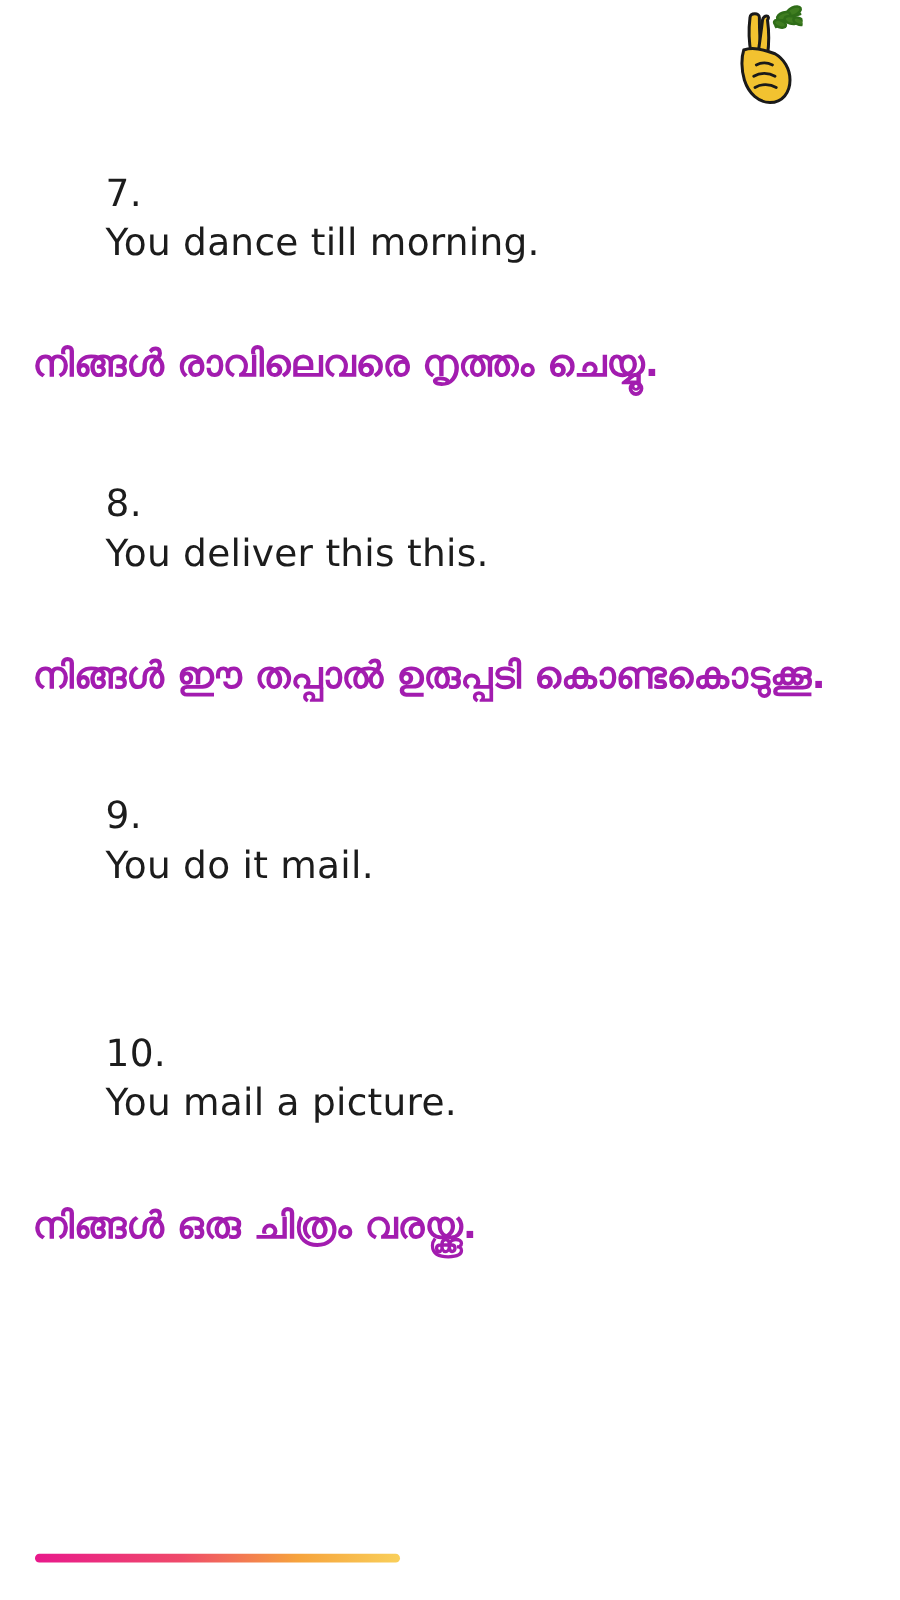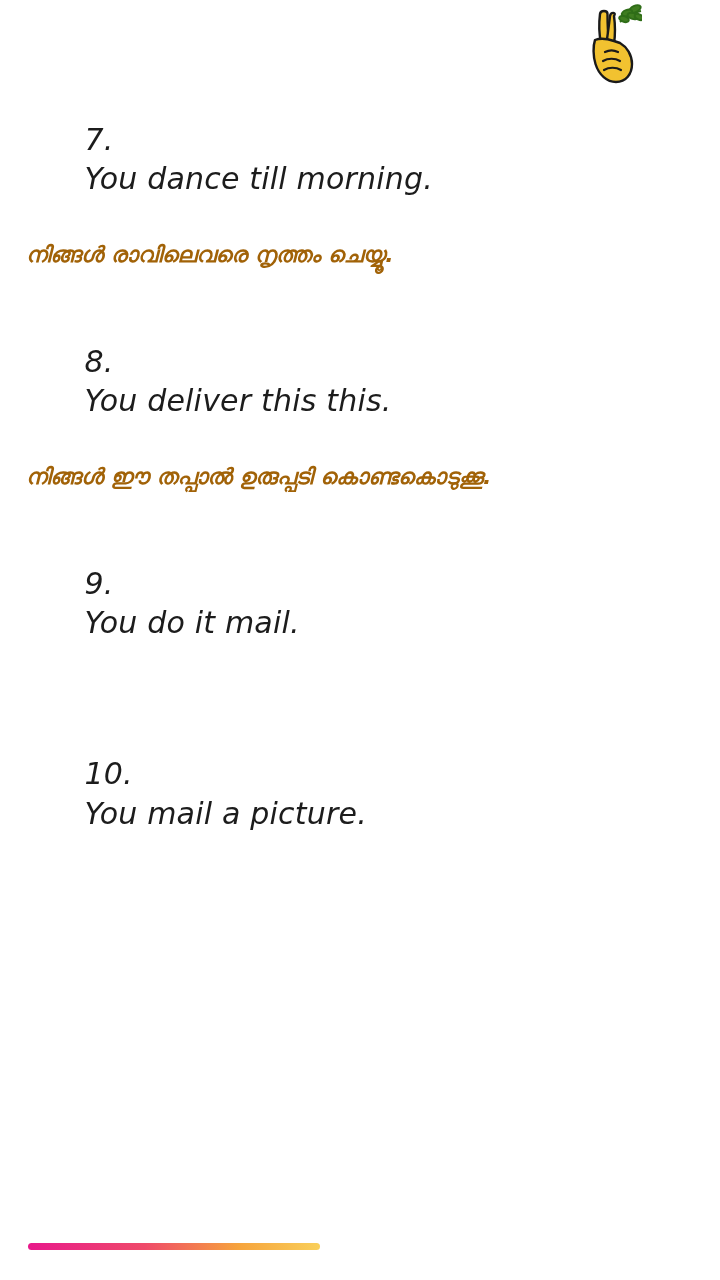--- a/index.html
+++ b/index.html
@@ -21,49 +21,48 @@
     top: 0px;
     right: 78px;
     width: 64px;
     height: 92px;
   }
   .logo svg { display: block; }
 
   
   .content {
     position: absolute;
-    top: 80px;
+    top: 96px;
     left: 26px;
     right: 20px;
-    font-style: italic;
   }
 
   .block {
     margin-bottom: 32px;
   }
   .block:last-child { margin-bottom: 0; }
 
   .line-en {
     font-size: 30px;
     line-height: 1.32;
     color: #1c1c1c;
     letter-spacing: 0.2px;
     white-space: pre-wrap;
   }
 
   .num {
     color: #1c1c1c;
   }
 
   .line-ml {
-    font-size: 22px;
+    font-size: 30px;
     line-height: 1.35;
-    color: #a16207;
+    color: #a21caf;
     font-weight: 700;
-    margin-top: 2px;
+    margin-top: 18px;
     white-space: pre-wrap;
   }
   .line-ml.justify {
     text-align: justify;
     text-align-last: left;
   }
 
   
   .accent-bar {
     position: absolute;
@@ -124,17 +123,18 @@
       <span class="num">9. </span>
       <span>You do it mail.</span>
     </div>
   </div>
 
   <div class="block">
     <div class="line-en">
       <span class="num">10. </span>
       <span class="highlight">You mail a picture.</span>
     </div>
+    <div class="line-ml">നിങ്ങൾ ഒരു ചിത്രം വരയ്ക്കൂ.</div>
   </div>
 
 </div>
 
 <div class="accent-bar"></div>
 
 </body></html>

